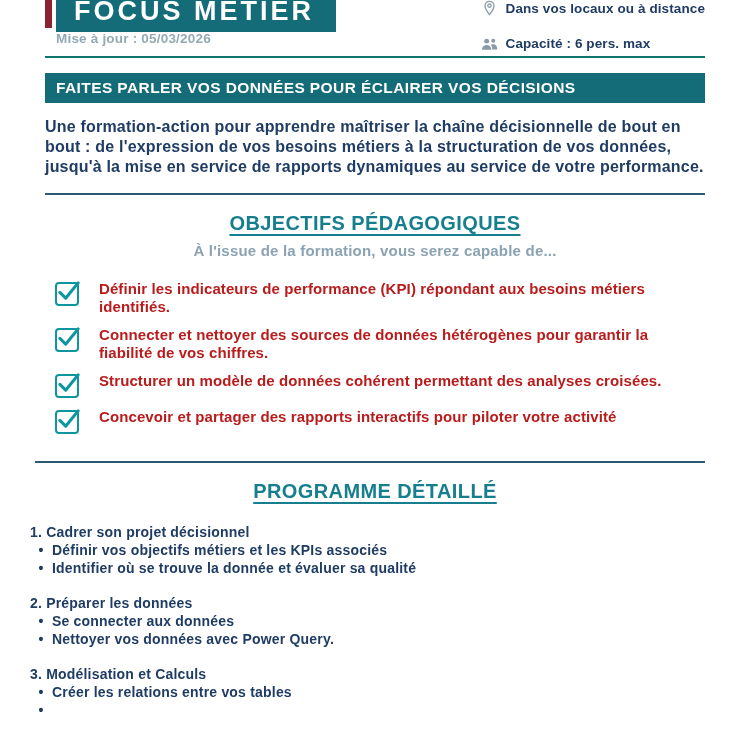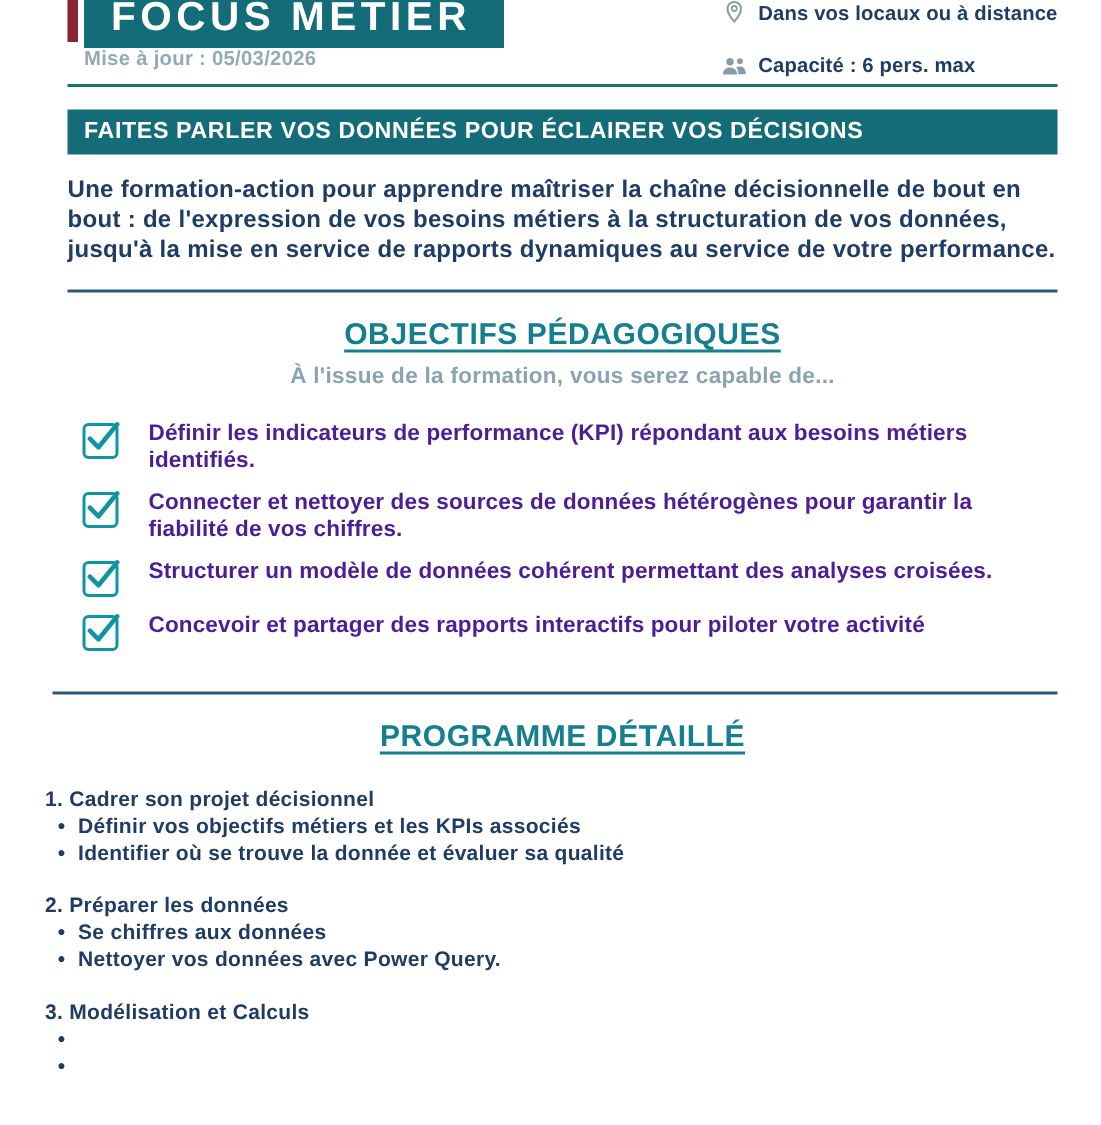--- a/index.html
+++ b/index.html
@@ -35,21 +35,21 @@
                  text-decoration-thickness:2px;text-underline-offset:4px;}
   .subtitle{margin-top:7px;text-align:center;color:#8ba2b2;font-size:15px;
             font-weight:bold;letter-spacing:.2px;}
 
   
   .checklist{margin-top:21px;padding-left:10px;}
   .check-item{display:flex;align-items:flex-start;gap:20px;margin-bottom:10px;}
   .checkbox{flex:0 0 auto;width:20px;height:20px;border:2.5px solid #0f95a1;
             border-radius:4px;position:relative;margin-top:2px;}
   .checkbox svg{position:absolute;left:1px;top:-4px;}
-  .check-text{color:#4c1d95;font-size:15px;font-weight:600;line-height:18px;
+  .check-text{color:#b91c1c;font-size:15px;font-weight:600;line-height:18px;
               max-width:608px;letter-spacing:.1px;}
 
   .rule2{margin-top:27px;margin-left:-10px;}
 
   
   .program{margin:20px 0 0 -15px;color:#1f3c64;font-size:14px;font-weight:bold;
            letter-spacing:.2px;}
   .prog-section{margin-bottom:17px;}
   .prog-heading{line-height:18px;}
   .prog-line{display:flex;gap:7px;line-height:18px;padding-left:7px;}
@@ -151,32 +151,33 @@
       <div class="prog-line">
         <span class="dot">•</span>
         <span>Identifier où se trouve la donnée et évaluer sa qualité</span>
       </div>
     </div>
 
     <div class="prog-section">
       <div class="prog-heading">2. Préparer les données</div>
       <div class="prog-line">
         <span class="dot">•</span>
-        <span>Se chiffres aux données</span>
+        <span>Se connecter aux données</span>
       </div>
       <div class="prog-line">
         <span class="dot">•</span>
         <span>Nettoyer vos données avec Power Query.</span>
       </div>
     </div>
 
     <div class="prog-section">
       <div class="prog-heading">3. Modélisation et Calculs</div>
       <div class="prog-line">
         <span class="dot">•</span>
+        <span>Créer les relations entre vos tables</span>
       </div>
       <div class="prog-line">
         <span class="dot">•</span>
       </div>
     </div>
 
   </div>
 </div>
 
 </body></html>

